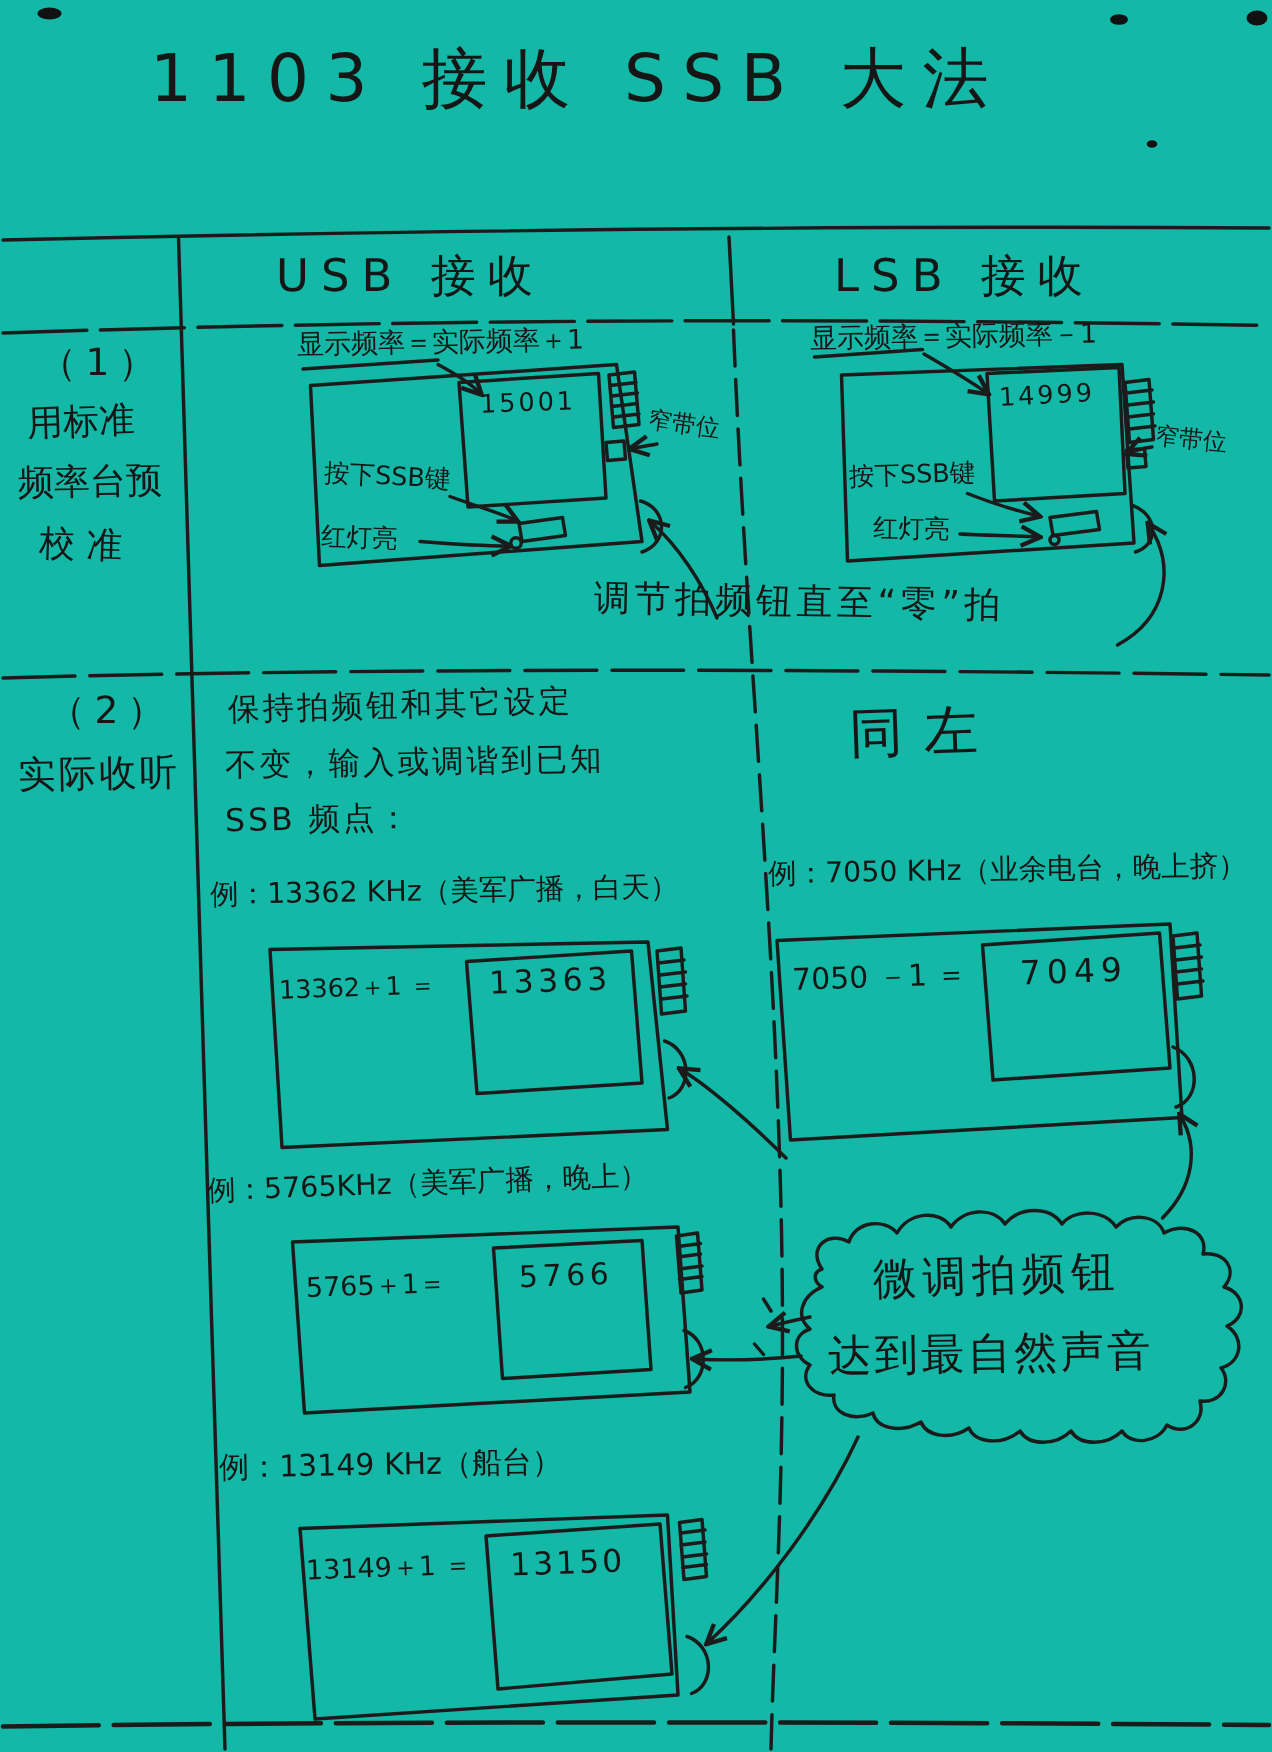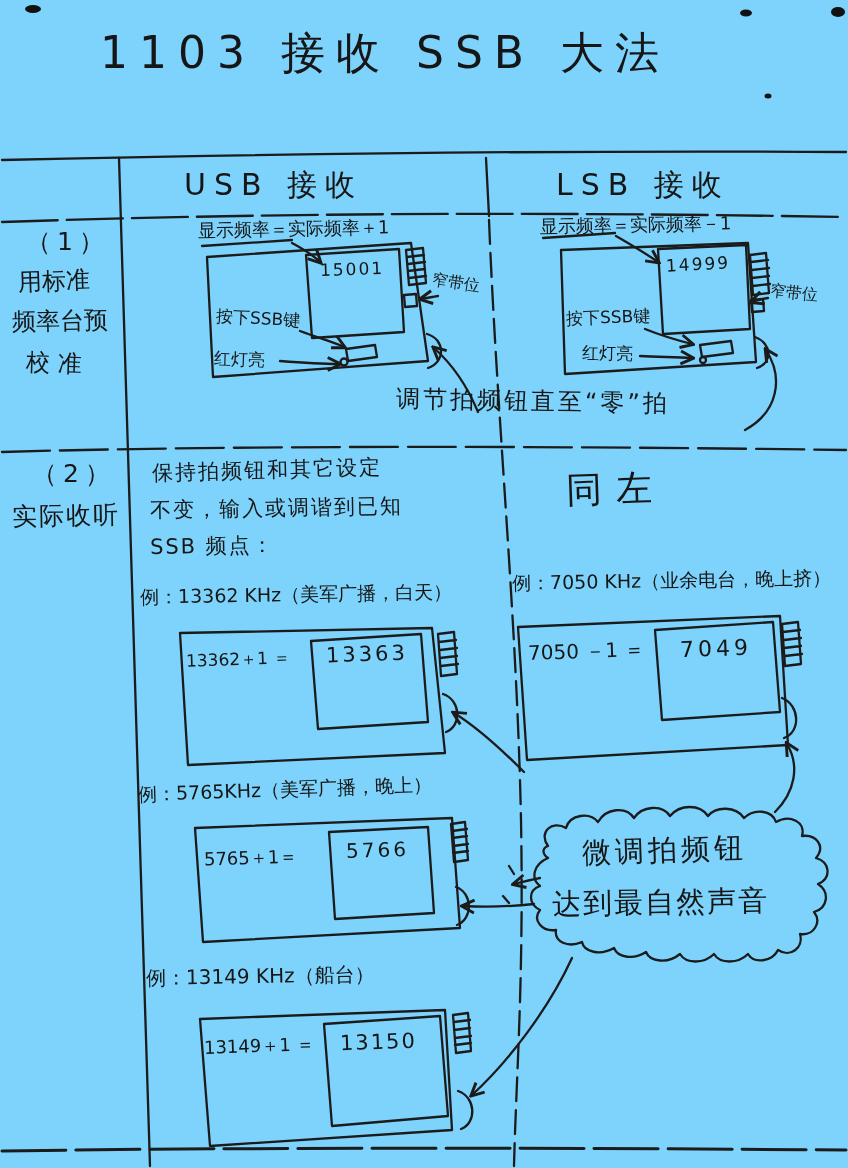--- a/index.html
+++ b/index.html
@@ -1,18 +1,18 @@
 <!DOCTYPE html>
 <html><head>
 <meta charset="utf-8">
 <style>
   html,body{margin:0;padding:0;background:#e8e8e8;}
   .page{
     position:relative;width:848px;height:1168px;margin:0 auto;
-    background:#7dd3fc;overflow:hidden;
+    background:#14b8a6;overflow:hidden;
     font-family:"DejaVu Sans",sans-serif;color:#161616;
   }
   .t{position:absolute;white-space:nowrap;color:#161616;
      font-family:"DejaVu Sans",sans-serif;line-height:1.15;}
   svg{position:absolute;left:0;top:0;}
 </style>
 </head>
 <body>
 
 <div class="page">

